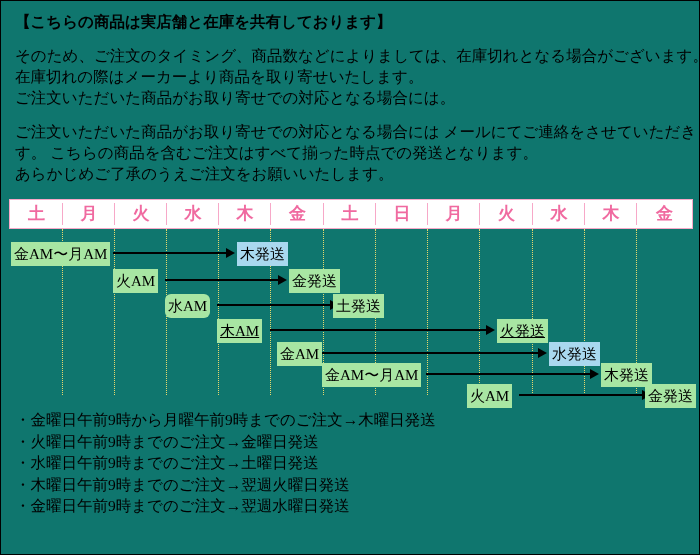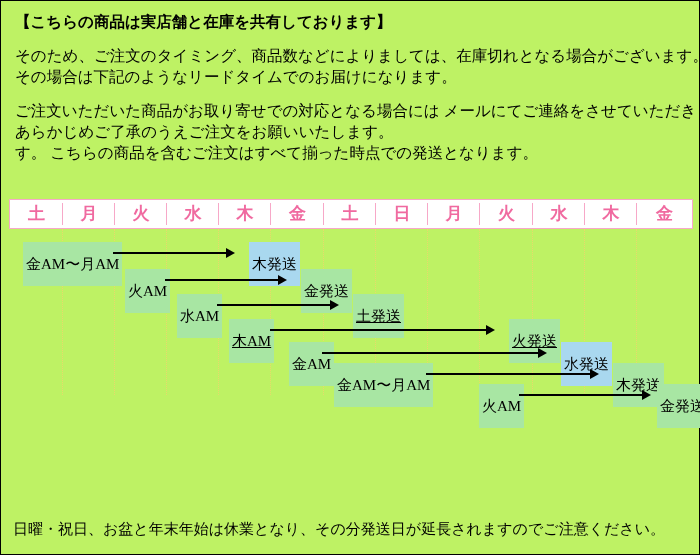--- a/index.html
+++ b/index.html
@@ -14,21 +14,21 @@
     color: #000000;
     position: relative;
     overflow: hidden;
   }
   #page {
     position: relative;
     width: 700px;
     height: 555px;
     border: 1px solid #000000;
     box-sizing: border-box;
-    background: #bef264;
+    background: #0f766e;
   }
   .intro {
     position: absolute;
     left: 14px;
     top: 10px;
     width: 676px;
   }
   .intro .ln {
     font-size: 15.5px;
     line-height: 21px;
@@ -97,24 +97,23 @@
     height: 0;
     border-top: 5px solid transparent;
     border-bottom: 5px solid transparent;
     border-left: 9px solid #000000;
   }
   .tag {
     position: absolute;
     background: #a8e6a3;
     font-size: 15px;
     line-height: 20px;
-    padding: 12px 3px;
+    padding: 2px 3px;
     white-space: nowrap;
     font-family: "Liberation Serif", "DejaVu Serif", serif;
-    margin-left: 12px;
   }
   .tag.blue {
     background: #a9d8ef;
   }
 
   
   #bullets {
     position: absolute;
     left: 14px;
     top: 408px;
@@ -136,26 +135,27 @@
 </style>
 </head>
 <body>
 
 <div id="page">
 
   <div class="intro">
     <div class="ln title-line blk">【こちらの商品は実店舗と在庫を共有しております】</div>
     <div class="blk">
       <div class="ln">そのため、ご注文のタイミング、商品数などによりましては、在庫切れとなる場合がございます。</div>
-      <div class="ln">その場合は下記のようなリードタイムでのお届けになります。</div>
+      <div class="ln">在庫切れの際はメーカーより商品を取り寄せいたします。</div>
+      <div class="ln">ご注文いただいた商品がお取り寄せでの対応となる場合には。</div>
     </div>
     <div>
       <div class="ln">ご注文いただいた商品がお取り寄せでの対応となる場合には  メールにてご連絡をさせていただきま</div>
+      <div class="ln">す。  こちらの商品を含むご注文はすべて揃った時点での発送となります。</div>
       <div class="ln">あらかじめご了承のうえご注文をお願いいたします。</div>
-      <div class="ln">す。  こちらの商品を含むご注文はすべて揃った時点での発送となります。</div>
     </div>
   </div>
 
   <div id="chart">
     <div class="day-header">
       <div class="day-cell" style="left:0px;width:53px;"><span>土</span><i class="sep"></i></div>
       <div class="day-cell" style="left:53px;width:52px;"><span>月</span><i class="sep"></i></div>
       <div class="day-cell" style="left:105px;width:52px;"><span>火</span><i class="sep"></i></div>
       <div class="day-cell" style="left:157px;width:52px;"><span>水</span><i class="sep"></i></div>
       <div class="day-cell" style="left:209px;width:52px;"><span>木</span><i class="sep"></i></div>
@@ -185,24 +185,24 @@
     <div class="tag" style="left:2px;top:43px;">金AM〜月AM</div>
     <div class="bar" style="left:104px;top:53px;width:115px;"></div>
     <div class="arrow" style="left:217px;top:49px;"></div>
     <div class="tag blue" style="left:228px;top:43px;">木発送</div>
 
     <div class="tag" style="left:104px;top:70px;">火AM</div>
     <div class="bar" style="left:156px;top:80px;width:115px;"></div>
     <div class="arrow" style="left:269px;top:76px;"></div>
     <div class="tag" style="left:280px;top:70px;">金発送</div>
 
-    <div class="tag" style="left:156px;top:95px;">水AM</div>
+    <div class="tag" style="left:156px;top:95px;border-radius:6px;">水AM</div>
     <div class="bar" style="left:208px;top:105px;width:115px;"></div>
     <div class="arrow" style="left:321px;top:101px;"></div>
-    <div class="tag" style="left:332px;top:95px;text-decoration:underline;">土発送</div>
+    <div class="tag" style="left:324px;top:95px;">土発送</div>
 
     <div class="tag" style="left:208px;top:120px;text-decoration:underline;">木AM</div>
     <div class="bar" style="left:261px;top:130px;width:218px;"></div>
     <div class="arrow" style="left:477px;top:126px;"></div>
     <div class="tag" style="left:488px;top:120px;text-decoration:underline;">火発送</div>
 
     <div class="tag" style="left:268px;top:143px;">金AM</div>
     <div class="bar" style="left:313px;top:153px;width:218px;"></div>
     <div class="arrow" style="left:529px;top:149px;"></div>
     <div class="tag blue" style="left:540px;top:143px;">水発送</div>
@@ -212,16 +212,22 @@
     <div class="arrow" style="left:581px;top:170px;"></div>
     <div class="tag" style="left:592px;top:164px;">木発送</div>
 
     <div class="tag" style="left:458px;top:185px;">火AM</div>
     <div class="bar" style="left:510px;top:195px;width:125px;"></div>
     <div class="arrow" style="left:633px;top:191px;"></div>
     <div class="tag" style="left:636px;top:185px;">金発送</div>
 
   </div>
 
-
-  <div id="note">日曜・祝日、お盆と年末年始は休業となり、その分発送日が延長されますのでご注意ください。</div>
+  <div id="bullets">
+    <div class="ln">・金曜日午前9時から月曜午前9時までのご注文→木曜日発送</div>
+    <div class="ln">・火曜日午前9時までのご注文→金曜日発送</div>
+    <div class="ln">・水曜日午前9時までのご注文→土曜日発送</div>
+    <div class="ln">・木曜日午前9時までのご注文→翌週火曜日発送</div>
+    <div class="ln">・金曜日午前9時までのご注文→翌週水曜日発送</div>
+  </div>
+
 
 </div>
 
 </body></html>

